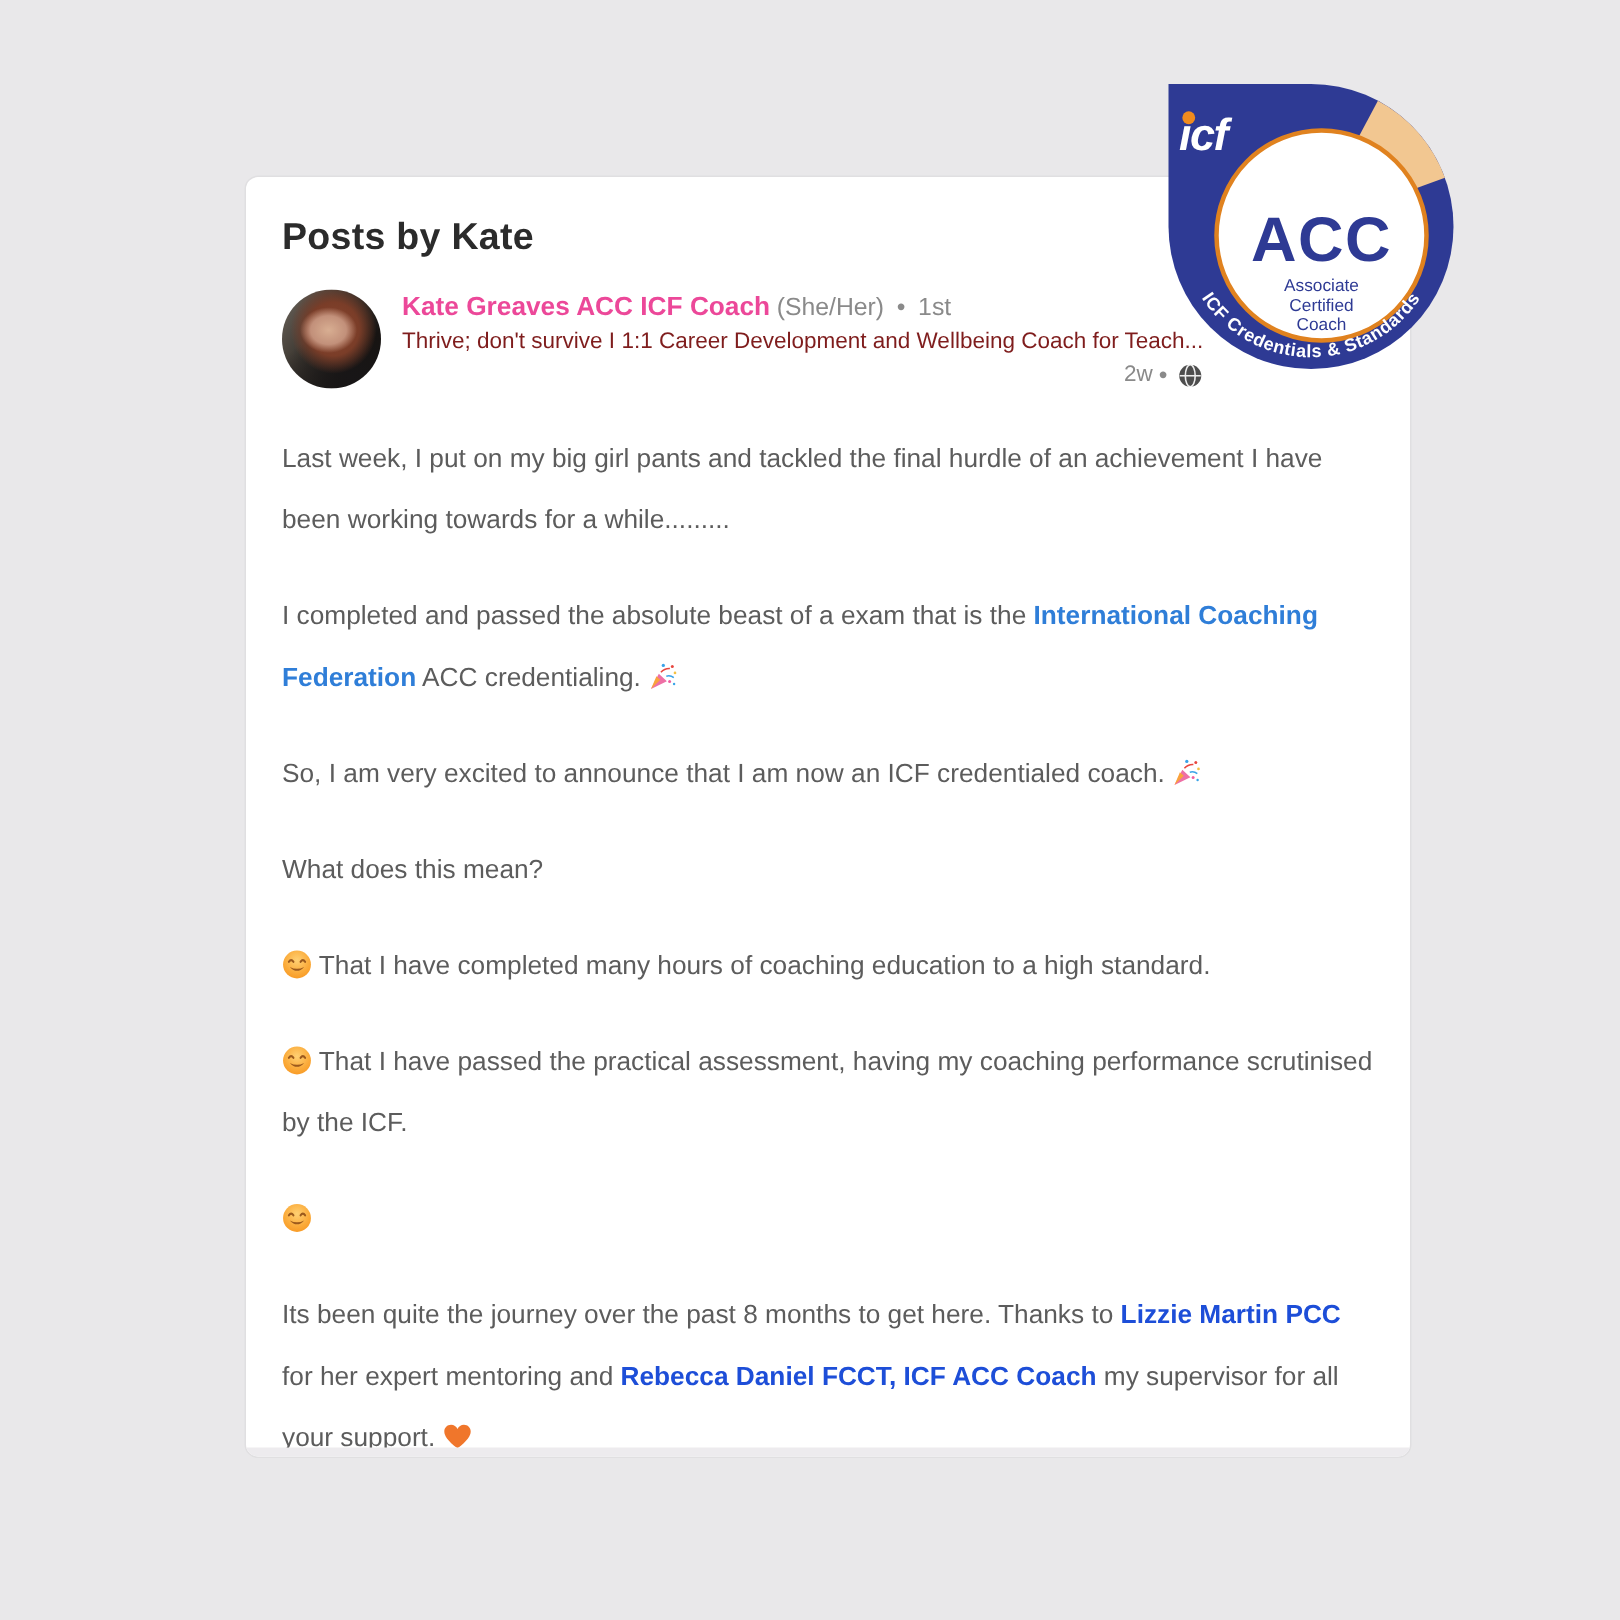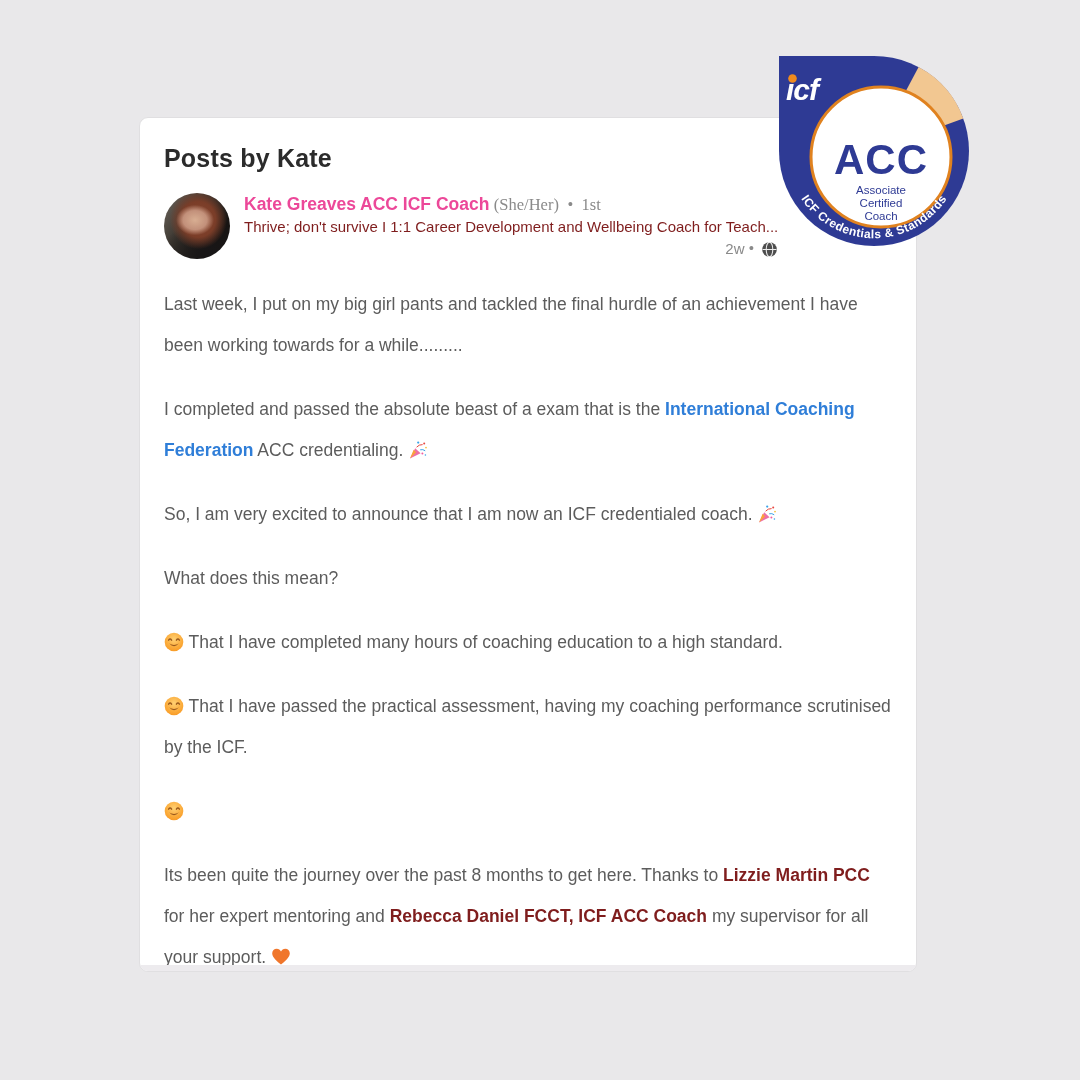--- a/index.html
+++ b/index.html
@@ -1,48 +1,48 @@
 <!DOCTYPE html>
 <html><head>
 <meta charset="utf-8">
 <style>
   html,body{margin:0;padding:0;}
   body{font-family:"Liberation Sans", sans-serif; background:#e9e8ea;}
   .stage{position:relative;width:1080px;height:1080px;background:#e9e8ea;overflow:hidden;}
 
   
-  .card{position:absolute;left:139px;top:117px;width:778px;height:855px;
+  .card{position:absolute;left:163px;top:117px;width:778px;height:855px;
     background:#ffffff;border:1px solid #e0dfe1;border-radius:9px;
     box-sizing:border-box;padding:26px 24px 0 24px;overflow:hidden;}
   .card::after{content:"";position:absolute;left:0;bottom:0;width:100%;height:6px;background:#edebee;}
   .card-title{margin:0;font-size:25px;font-weight:700;color:#2b2b2b;letter-spacing:.2px;}
 
   
   .post-header{display:flex;gap:14px;margin-top:20px;}
   .avatar{width:66px;height:66px;border-radius:50%;flex:0 0 auto;cursor:pointer;
     background:
       radial-gradient(ellipse 40% 32% at 47% 41%, #d8ae92 0%, #c2907a 45%, rgba(0,0,0,0) 72%),
       radial-gradient(ellipse 58% 60% at 52% 40%, #8a4730 0%, #7a3d28 45%, rgba(0,0,0,0) 75%),
       radial-gradient(ellipse 90% 55% at 68% 88%, #181617 0%, rgba(0,0,0,0) 80%),
       linear-gradient(125deg, #6e675e 0%, #3a352f 40%, #171412 75%);}
   .header-lines{display:flex;flex-direction:column;justify-content:center;line-height:22px;min-width:0;}
   .name-line{white-space:nowrap;}
   .author-name{font-size:17.5px;font-weight:700;color:#ec4899;cursor:pointer;}
-  .pronouns,.dot-sep,.degree{font-size:16.5px;color:#8a8a8a;font-family:Liberation Serif, serif;}
+  .pronouns,.dot-sep,.degree{font-size:16.5px;color:#8a8a8a;}
   .dot-sep{padding:0 4px;}
   .headline{font-size:15px;color:#7f1d1d;white-space:nowrap;overflow:hidden;max-width:600px;}
   .time-line{font-size:15px;color:#8a8a8a;display:flex;align-items:center;gap:0;justify-content:flex-end;}
   .globe{width:17px;height:17px;margin-left:3px;vertical-align:-3px;}
 
   
   .post-body{margin-top:24px;font-size:17.5px;line-height:41px;color:#5c5c5c;}
   .post-body p{margin:0 0 23px 0;}
   .plink{font-weight:700;cursor:pointer;text-decoration:none;}
   .link-blue{color:#2f7ed8;}
-  .link-purple{color:#7f1d1d;}
+  .link-purple{color:#1d4ed8;}
   .emoji{width:20px;height:20px;vertical-align:-4px;display:inline-block;}
 
   
   .badge{position:absolute;left:778px;top:56px;width:192px;height:196px;}
   .badge-acc{font-size:42px;font-weight:700;fill:#2e3a94;text-anchor:middle;letter-spacing:1px;}
   .badge-sub{font-size:11.5px;font-weight:400;fill:#2e3a94;text-anchor:middle;}
   .badge-ring-text{font-size:12px;font-weight:600;fill:#ffffff;letter-spacing:.4px;}
   .badge-logo{font-size:30px;font-weight:700;font-style:italic;fill:#ffffff;letter-spacing:-1px;}
 </style>
 </head>

